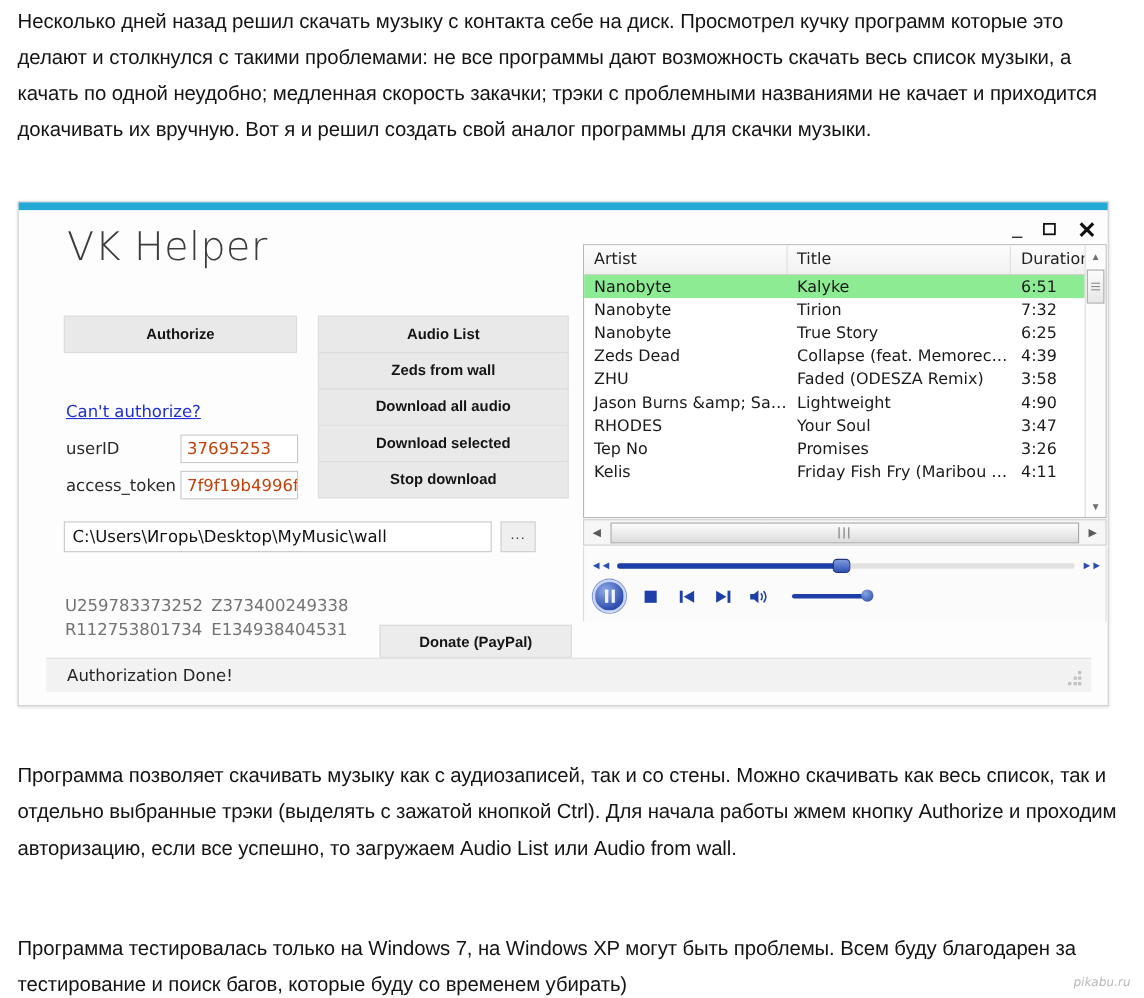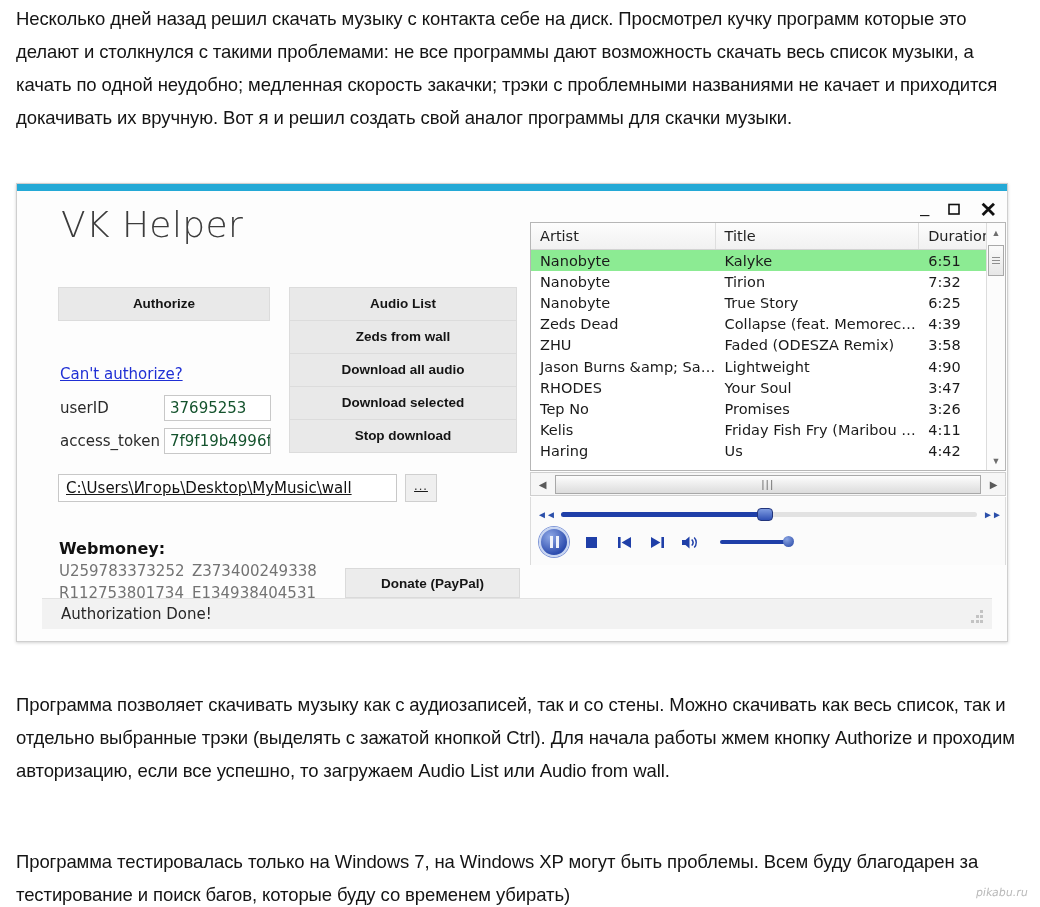--- a/index.html
+++ b/index.html
@@ -75,33 +75,33 @@
   .link-cant {
     position:absolute; left:43px; top:181px;
     font-size:15px; color:#1f2fd4; text-decoration:underline;
     font-family:"DejaVu Sans", sans-serif;
   }
 
   .field-row { position:absolute; display:flex; align-items:center; }
   .field-label { font-size:15px; color:#2a2a2a; font-family:"DejaVu Sans", sans-serif; }
   .field-input {
     border:1px solid #c8c8c8; background:#fff;
-    font-size:15px; color:#14532d; padding:3px 5px;
+    font-size:15px; color:#c2410c; padding:3px 5px;
     font-family:"DejaVu Sans", sans-serif;
     height:26px; overflow:hidden; white-space:nowrap;
     display:flex; align-items:center;
   }
   #userid-row { left:43px; top:211px; }
   #userid-row .field-label { width:104px; }
   #userid-row .field-input { width:107px; }
   #token-row { left:43px; top:244px; }
   #token-row .field-label { width:104px; }
   #token-row .field-input { width:107px; }
 
-  #path-row { position:absolute; left:41px; top:290px; width:379px; display:flex; gap:8px;text-decoration:underline; }
+  #path-row { position:absolute; left:41px; top:290px; width:429px; display:flex; gap:8px; }
   #path-input {
     flex:1; border:1px solid #c8c8c8; background:#fff;
     font-size:15px; padding:4px 7px; color:#111;
     font-family:"DejaVu Sans", sans-serif;
     height:28px; display:flex; align-items:center;
     white-space:nowrap; overflow:hidden;
   }
   #path-browse {
     width:32px; height:28px; background:#efefef; border:1px solid #cfcfcf;
     display:flex; align-items:center; justify-content:center;
@@ -283,21 +283,20 @@
       <span class="field-label">access_token</span>
       <span class="field-input">7f9f19b4996f3e9</span>
     </div>
 
     <div id="path-row">
       <span id="path-input">C:\Users\Игорь\Desktop\MyMusic\wall</span>
       <span id="path-browse">...</span>
     </div>
 
     <div id="webmoney">
-      <div class="wm-title">Webmoney:</div>
       <div class="wm-row">
         <span>U259783373252</span>
         <span>Z373400249338</span>
       </div>
       <div class="wm-row">
         <span>R112753801734</span>
         <span>E134938404531</span>
       </div>
     </div>
 
@@ -350,25 +349,20 @@
       </div>
       <div class="tr-row">
         <div class="td c-artist">Tep No</div>
         <div class="td c-title">Promises</div>
         <div class="td c-duration">3:26</div>
       </div>
       <div class="tr-row">
         <div class="td c-artist">Kelis</div>
         <div class="td c-title">Friday Fish Fry (Maribou Stat...</div>
         <div class="td c-duration">4:11</div>
-      </div>
-      <div class="tr-row">
-        <div class="td c-artist">Haring</div>
-        <div class="td c-title">Us</div>
-        <div class="td c-duration">4:42</div>
       </div>
 
       <div id="vscroll">
         <div class="sb-arrow up">▲</div>
         <div id="vthumb">
           <i></i>
             <i></i>
             <i></i>
         </div>
         <div class="sb-arrow down">▼</div>

